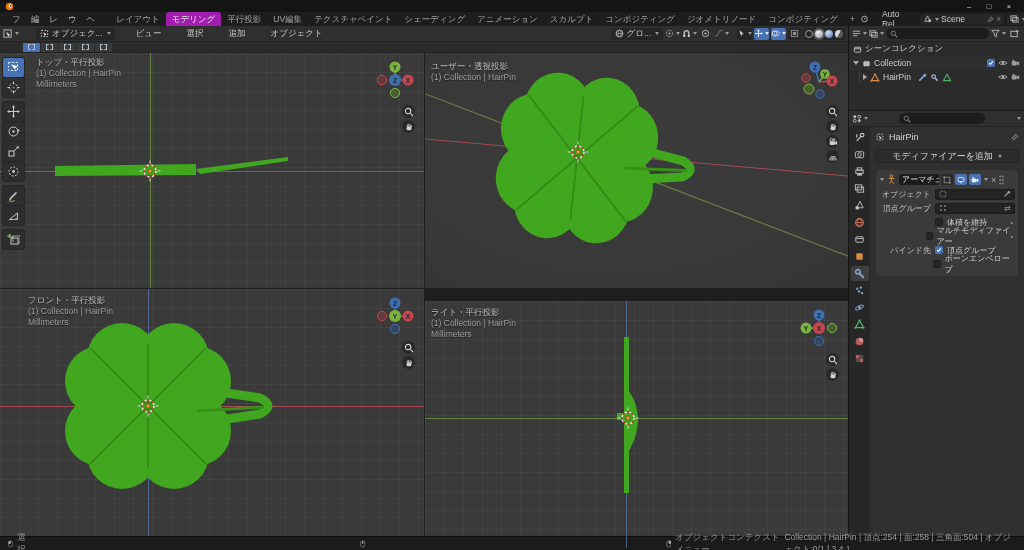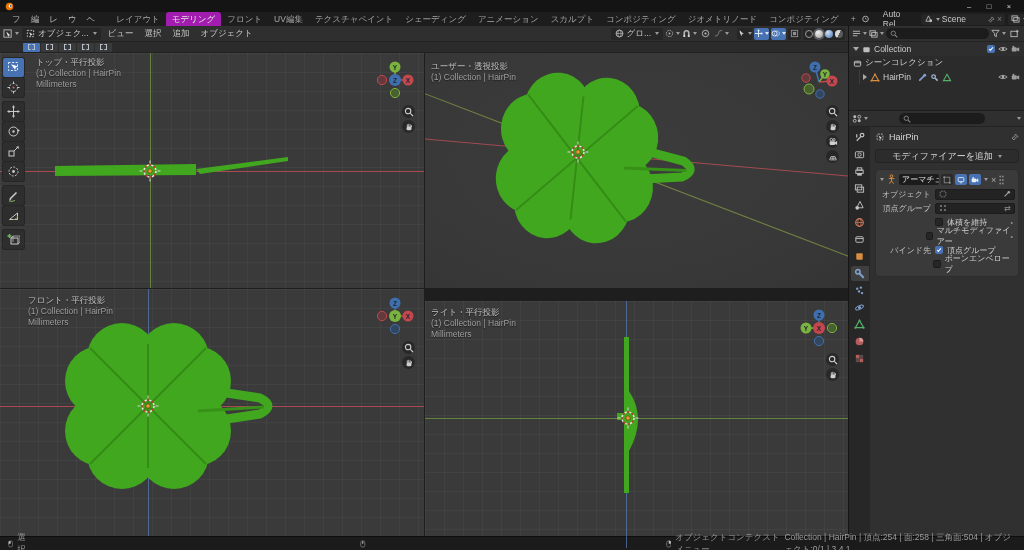--- a/index.html
+++ b/index.html
@@ -17,21 +17,21 @@
           align-items:center;font-size:8.5px;color:#bdbdbd}
   .menu-item{padding:0 5px;height:14px;line-height:14px}
   .ws-tabs{display:flex;margin-left:10px}
   .ws-tab{padding:0 6px;height:14px;line-height:15px;color:#a6a6a6;white-space:nowrap}
   .ws-tab.active{background:#a21caf;color:#eaeaea;border-radius:3px 3px 0 0}
   .topbar-right{margin-left:auto;display:flex;align-items:center;gap:3px;padding-right:3px}
   .tb-field{display:flex;align-items:center;gap:2px;background:#262626;border-radius:2px;height:11px;padding:0 3px;color:#c9c9c9}
   .tb-plain{display:flex;align-items:center;gap:14px;color:#c9c9c9}
   
   .vp-header{position:absolute;left:0;top:26px;width:848px;height:16px;background:#2f2f2f;
-             border-bottom:1px solid #232323;display:flex;align-items:center;gap:3px;padding:0 3px;
+             border-bottom:1px solid #232323;display:flex;align-items:center;gap:17px;padding:0 3px;
              font-size:8.5px;color:#c9c9c9;z-index:20}
   .hdr-menu{padding:0 4px}
   .hdr-right{margin-left:auto;display:flex;align-items:flex-end;gap:2px}
   .icon-btn{height:12px;min-width:13px;border-radius:2px;display:flex;align-items:center;justify-content:center;gap:1px;background:transparent}
   .icon-btn.dark{background:#262626}
   .icon-btn.blue{background:#4772b3}
   .chev{width:0;height:0;border-left:2.5px solid transparent;border-right:2.5px solid transparent;border-top:3px solid #9a9a9a;margin-left:1px}
   .mode-pill{display:flex;align-items:center;gap:3px;background:#262626;border-radius:2px;height:12px;padding:0 4px}
   .shade-set{display:flex;align-items:center;background:#262626;border-radius:2px;height:12px;padding:0 2px;gap:2px}
   .sphere{width:8px;height:8px;border-radius:50%}
@@ -171,21 +171,21 @@
         <circle cx="7.4" cy="4.4" r=".9" fill="#15427c"></circle>
     </svg>
     <span class="menu-item">ファイル</span>
     <span class="menu-item">編集</span>
     <span class="menu-item">レンダー</span>
     <span class="menu-item">ウィンドウ</span>
     <span class="menu-item">ヘルプ</span>
     <div class="ws-tabs">
       <span class="ws-tab">レイアウト</span>
       <span class="ws-tab active">モデリング</span>
-      <span class="ws-tab">フロント</span>
+      <span class="ws-tab">平行投影</span>
       <span class="ws-tab">UV編集</span>
       <span class="ws-tab">テクスチャペイント</span>
       <span class="ws-tab">シェーディング</span>
       <span class="ws-tab">アニメーション</span>
       <span class="ws-tab">スカルプト</span>
       <span class="ws-tab">コンポジティング</span>
       <span class="ws-tab">ジオメトリノード</span>
       <span class="ws-tab">コンポジティング</span>
       <span class="ws-tab">+</span>
     </div>
@@ -630,20 +630,27 @@
           <span class="chev"></span>
         </div>
         <div class="icon-btn">
           <svg width="9" height="9" viewBox="0 0 10 10">
             <rect x="1" y="2.5" width="7" height="6" fill="none" stroke="#bbb"></rect>
               <line x1="8" y1="1" x2="8" y2="4" stroke="#bbb"></line>
               <line x1="6.5" y1="2.5" x2="9.5" y2="2.5" stroke="#bbb"></line>
           </svg>
         </div>
       </div>
+      <div class="out-row">
+        <svg width="9" height="9" viewBox="0 0 10 10">
+          <rect x="1.5" y="2.5" width="7" height="5.5" rx="1" fill="none" stroke="#c9c9c9"></rect>
+            <line x1="1.5" y1="4.2" x2="8.5" y2="4.2" stroke="#c9c9c9"></line>
+        </svg>
+        <span>シーンコレクション</span>
+      </div>
       <div class="out-row alt">
         <span class="tri down"></span>
         <svg width="9" height="9" viewBox="0 0 10 10">
           <rect x="1.5" y="2.5" width="7" height="5.5" rx="1" fill="#bdbdbd"></rect>
         </svg>
         <span>Collection</span>
         <div class="out-right">
           <span class="cb on">
             <svg width="6" height="6" viewBox="0 0 8 8">
                 <path d="M1.5,4 L3,5.8 L6.5,1.8" fill="none" stroke="#fff" stroke-width="1.4"></path>
@@ -652,27 +659,20 @@
           <svg width="10" height="8" viewBox="0 0 12 9">
             <path d="M1,4.5 Q6,0.5 11,4.5 Q6,8.5 1,4.5" fill="none" stroke="#b5b5b5"></path>
               <circle cx="6" cy="4.5" r="1.4" fill="#b5b5b5"></circle>
           </svg>
           <svg width="9" height="8" viewBox="0 0 11 9">
             <rect x="1" y="2.5" width="6" height="5" rx="1" fill="#9e9e9e"></rect>
               <polygon points="7,4 10,2.5 10,7.5 7,6" fill="#9e9e9e"></polygon>
               <circle cx="3" cy="1.8" r="1.2" fill="#9e9e9e"></circle>
           </svg>
         </div>
-      </div>
-      <div class="out-row">
-        <svg width="9" height="9" viewBox="0 0 10 10">
-          <rect x="1.5" y="2.5" width="7" height="5.5" rx="1" fill="none" stroke="#c9c9c9"></rect>
-            <line x1="1.5" y1="4.2" x2="8.5" y2="4.2" stroke="#c9c9c9"></line>
-        </svg>
-        <span>シーンコレクション</span>
       </div>
       <div class="out-row">
         <span class="guide"></span>
         <span class="tri rightp"></span>
         <svg width="10" height="9" viewBox="0 0 11 10">
           <polygon points="5.5,1.5 9.5,8.5 1.5,8.5" fill="none" stroke="#d98d3e" stroke-width="1.2"></polygon>
           <circle cx="5.5" cy="1.5" r="1" fill="#d98d3e"></circle>
             <circle cx="9.5" cy="8.5" r="1" fill="#d98d3e"></circle>
             <circle cx="1.5" cy="8.5" r="1" fill="#d98d3e"></circle>
         </svg>

